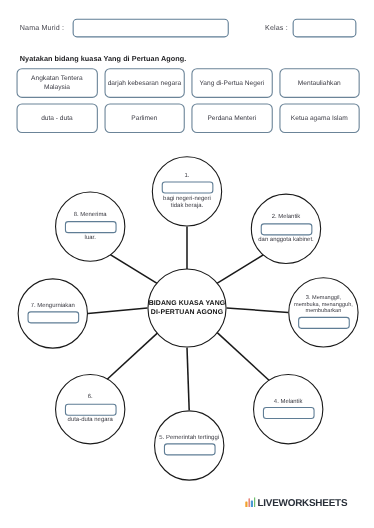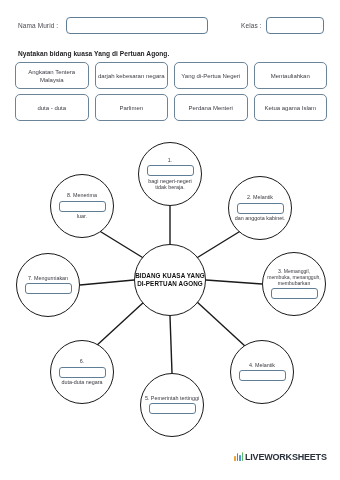--- a/index.html
+++ b/index.html
@@ -160,21 +160,21 @@
   .n5 { left: 140px; top: 245px; }
   .n6 { left: 50px; top: 212px; }
   .n7 { left: 16px; top: 125px; }
   .n8 { left: 50px; top: 46px; }
 
   .n3 { font-size: 5.1px; line-height: 6.2px; }
 
   
   .footer {
     position: absolute;
-    left: 234px;
+    left: 223px;
     top: 452px;
     display: flex;
     align-items: flex-start;
     gap: 2px;
   }
   .logo-glyph {
     width: 9px;
     height: 9px;
     display: flex;
     align-items: flex-end;

